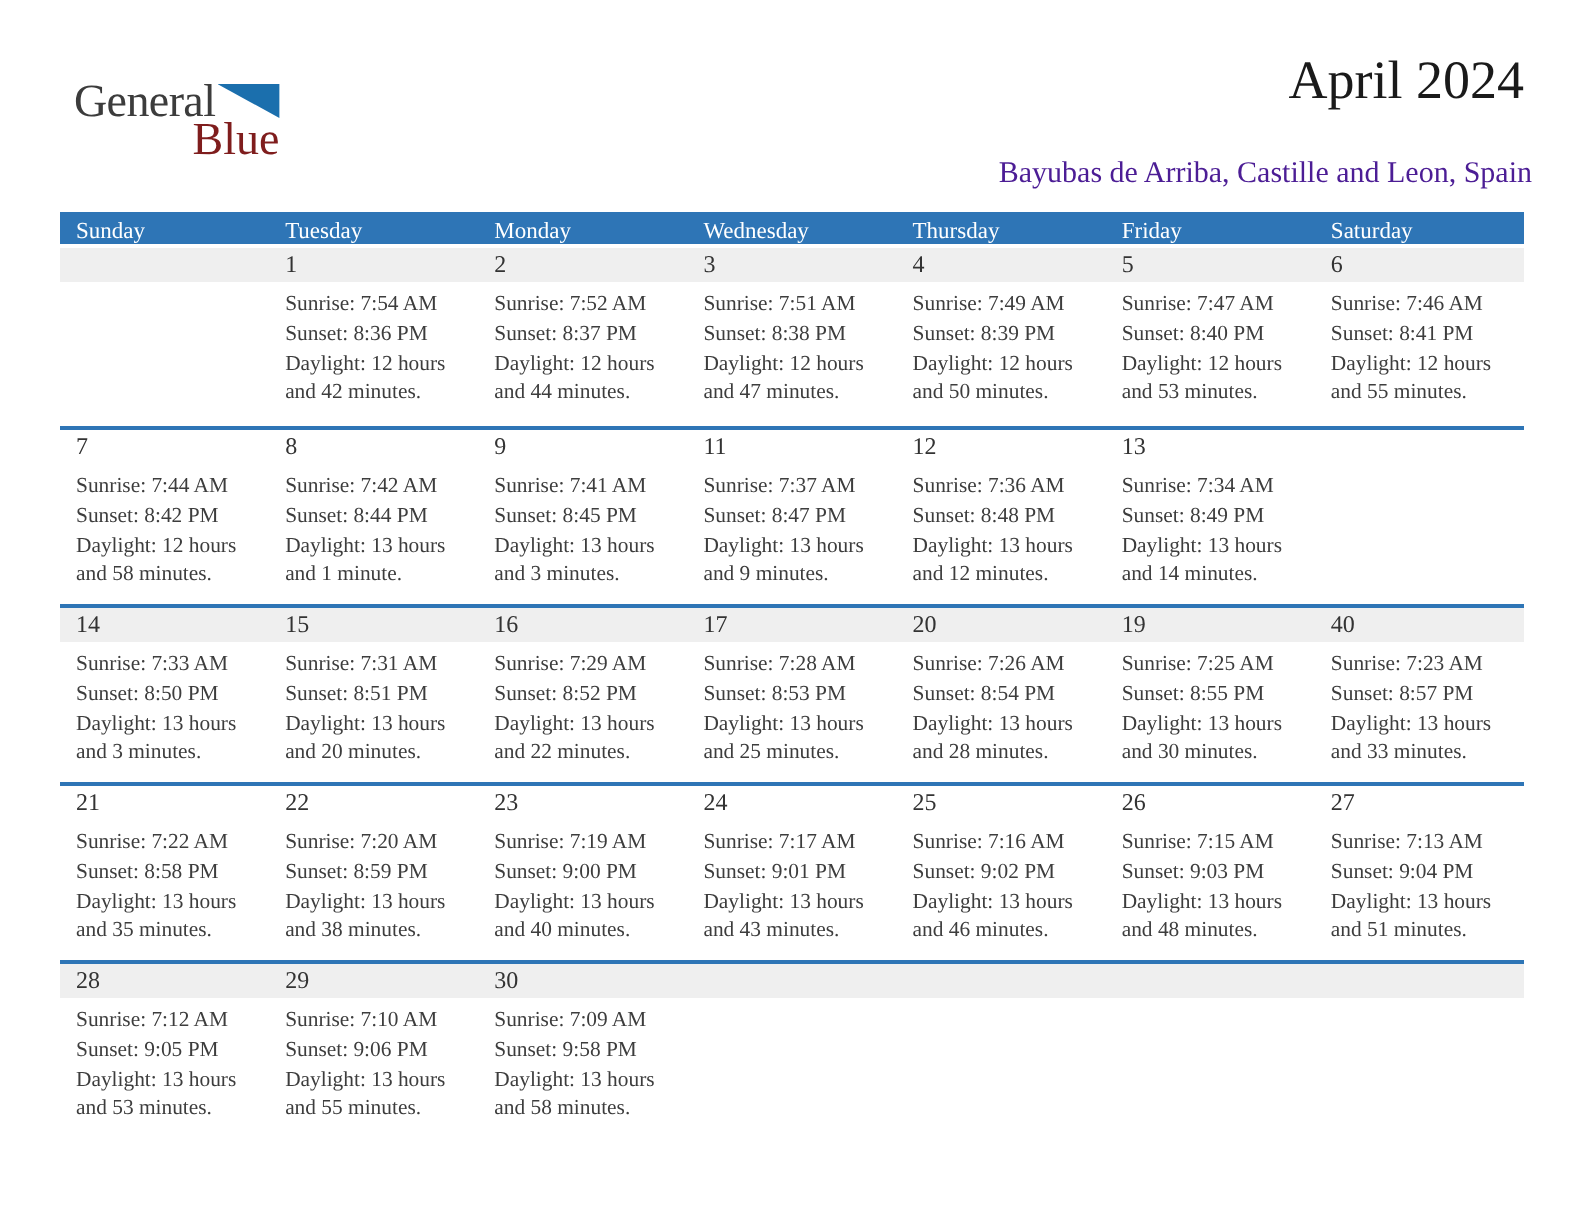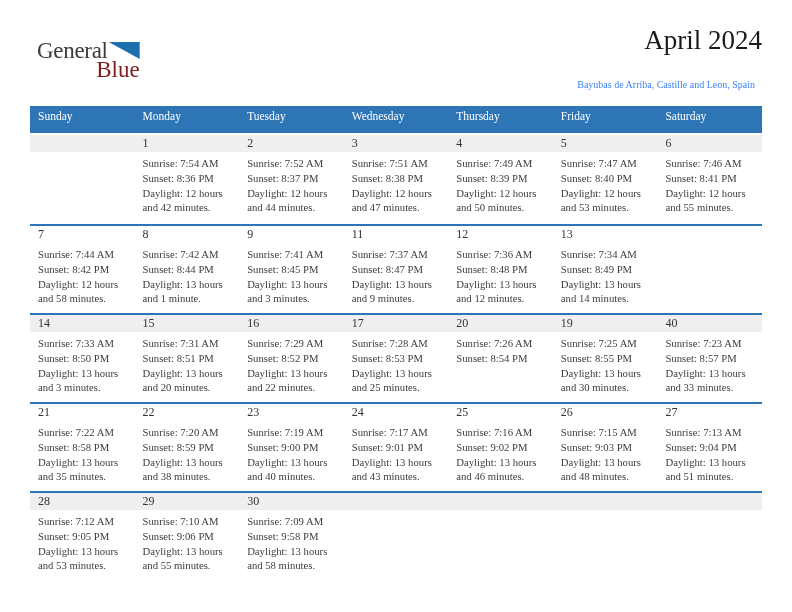--- a/index.html
+++ b/index.html
@@ -10,25 +10,25 @@
   
   .logo { position:absolute; left:37px; top:39px; }
   .logo-row1 { display:flex; align-items:flex-start; }
   .logo-general { font-size:23px; line-height:23px; color:#3c3c3c; letter-spacing:-0.3px; }
   .logo-triangle { width:31px; height:17px; margin-top:3px; margin-left:1px;
     background:#1b6fad; clip-path:polygon(0 0, 100% 0, 100% 100%); }
   .logo-row2 { text-align:right; margin-top:-4px; }
   .logo-blue { font-size:23px; line-height:23px; color:#7f1d1d;margin-top:11px; }
   
   .page-title { position:absolute; top:25px; right:30px; font-size:27px; color:#1a1a1a; }
-  .page-subtitle { position:absolute; top:79px; right:37px; font-size:10px; color:#3b82f6; }
+  .page-subtitle { position:absolute; top:79px; right:26px; font-size:15px; color:#4c1d95; }
   
   .calendar { position:absolute; left:30px; top:106px; width:732px; }
   .cal-header { display:grid; grid-template-columns:repeat(7,1fr); background:#2e75b6;
-    height:27px; margin-bottom:2px; }
+    height:16px; margin-bottom:2px; }
   .hcell { color:#ffffff; font-size:11.5px; line-height:20px; padding-left:8px; }
   .week { position:relative; display:grid; grid-template-columns:repeat(7,1fr);
     height:89px; box-sizing:border-box; }
   .week + .week { border-top:2px solid #2e75b6; }
   .week.shaded::before { content:""; position:absolute; left:0; top:0; width:100%;
     height:17px; background:#efefef; }
   .cell { position:relative; padding:0 4px 0 8px; overflow:hidden; }
   .daynum { font-size:12px; line-height:17px; color:#333333; margin-bottom:4px; }
   .cell-line { font-size:10.7px; line-height:14.8px; color:#3d3d3d; }
 </style>
@@ -46,22 +46,22 @@
       <span class="logo-blue">Blue</span>
     </div>
   </div>
 
   <div class="page-title">April 2024</div>
   <div class="page-subtitle">Bayubas de Arriba, Castille and Leon, Spain</div>
 
   <div class="calendar">
     <div class="cal-header">
       <div class="hcell">Sunday</div>
+      <div class="hcell">Tuesday</div>
       <div class="hcell">Monday</div>
-      <div class="hcell">Tuesday</div>
       <div class="hcell">Wednesday</div>
       <div class="hcell">Thursday</div>
       <div class="hcell">Friday</div>
       <div class="hcell">Saturday</div>
     </div>
     <div id="calendar-body">
         <div class="week shaded">
           <div class="cell"></div>
           <div class="cell">
             <div class="daynum">1</div>
@@ -160,20 +160,21 @@
           <div class="cell">
             <div class="daynum">17</div>
             <div class="cell-line">Sunrise: 7:28 AM</div>
             <div class="cell-line">Sunset: 8:53 PM</div>
             <div class="cell-line">Daylight: 13 hours and 25 minutes.</div>
           </div>
           <div class="cell">
             <div class="daynum">20</div>
             <div class="cell-line">Sunrise: 7:26 AM</div>
             <div class="cell-line">Sunset: 8:54 PM</div>
+            <div class="cell-line">Daylight: 13 hours and 28 minutes.</div>
           </div>
           <div class="cell">
             <div class="daynum">19</div>
             <div class="cell-line">Sunrise: 7:25 AM</div>
             <div class="cell-line">Sunset: 8:55 PM</div>
             <div class="cell-line">Daylight: 13 hours and 30 minutes.</div>
           </div>
           <div class="cell">
             <div class="daynum">40</div>
             <div class="cell-line">Sunrise: 7:23 AM</div>

